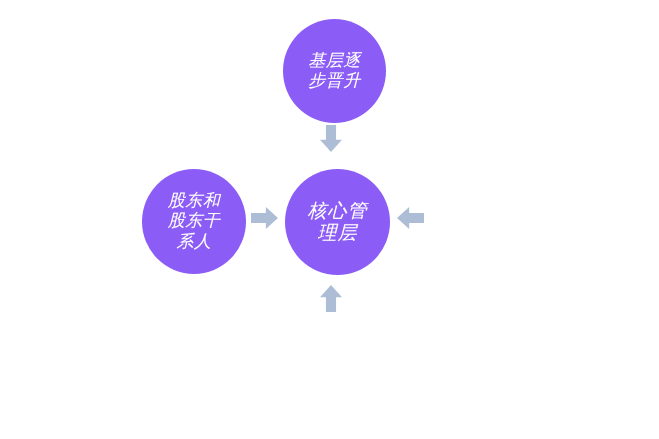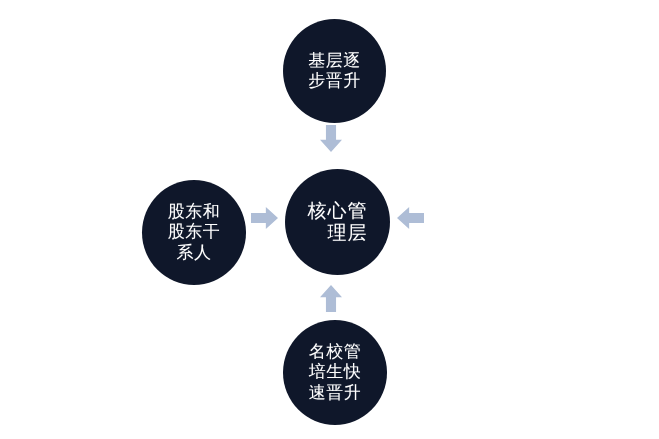--- a/index.html
+++ b/index.html
@@ -21,22 +21,23 @@
     background: #ffffff;
   }
 
   
   .node {
     position: absolute;
     display: flex;
     align-items: center;
     justify-content: center;
     border-radius: 50%;
-    background: #0f172a;
+    background: #8b5cf6;
     box-sizing: border-box;
+    font-style: italic;
   }
   .node-label {
     color: #ffffff;
     text-align: center;
     line-height: 1.18;
     letter-spacing: 0.5px;
     white-space: pre-line;
     font-weight: 400;
     text-shadow: 0 0 1px rgba(255,255,255,0.25);
   }
@@ -44,33 +45,33 @@
   #node-top {
     left: 283px;
     top: 19px;
     width: 103px;
     height: 104px;
   }
   #node-top .node-label { font-size: 17px; }
 
   #node-left {
     left: 142px;
-    top: 180px;
+    top: 169px;
     width: 104px;
     height: 105px;
   }
   #node-left .node-label { font-size: 17px; }
 
   #node-center {
     left: 285px;
     top: 169px;
     width: 105px;
     height: 106px;
   }
-  #node-center .node-label { font-size: 19px; letter-spacing: 1px; text-align: right; }
+  #node-center .node-label { font-size: 19px; letter-spacing: 1px; }
 
   #node-right {
     left: 434px;
     top: 169px;
     width: 104px;
     height: 105px;
   }
   #node-right .node-label { font-size: 17px; }
 
   #node-bottom {
@@ -139,19 +140,14 @@
   <div class="node" id="node-center">
     <span class="node-label">核心管
 理层</span>
   </div>
 
   <div class="arrow arrow-left"></div>
 
 
   <div class="arrow arrow-up"></div>
 
-  <div class="node" id="node-bottom">
-    <span class="node-label">名校管
-培生快
-速晋升</span>
-  </div>
 
 </div>
 
 </body></html>

